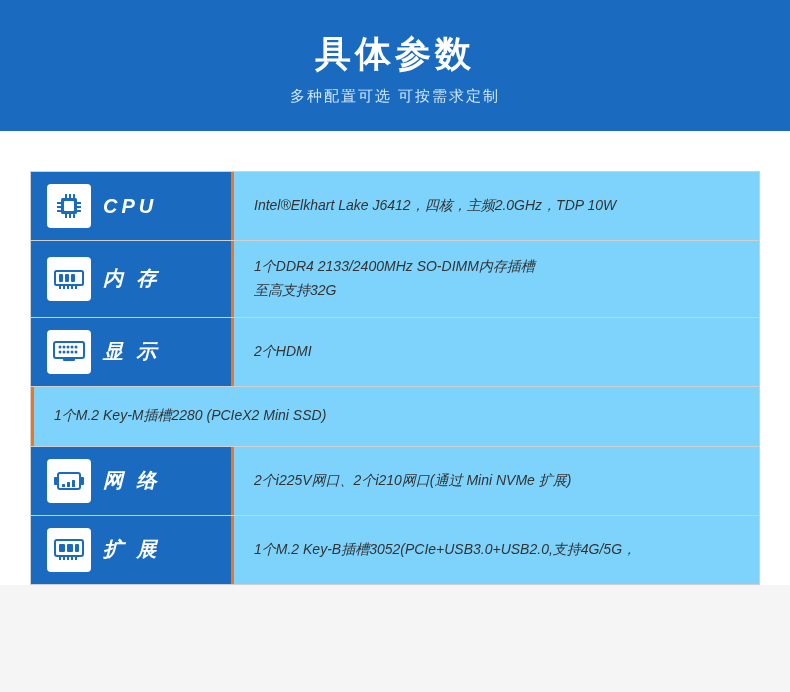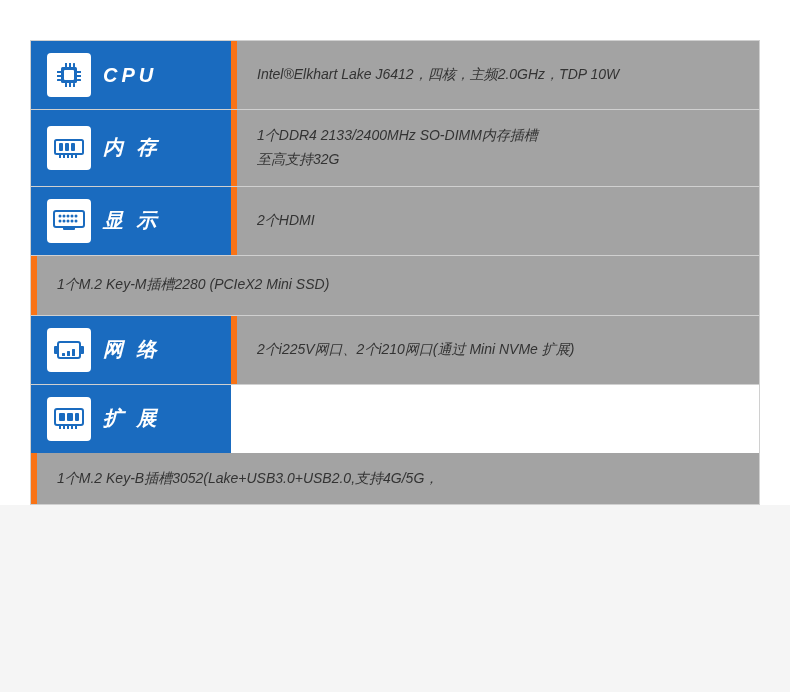--- a/index.html
+++ b/index.html
@@ -49,21 +49,20 @@
     }
 
     .spec-row {
       border-bottom: 1px solid #d0d0d0;
       display: flex;
       min-height: 60px;
       font-style: italic;
     }
     .spec-row:last-child {
       border-bottom: none;
-      flex-direction: column;
     }
 
     .spec-label {
       width: 200px;
       min-width: 200px;
       background: #1a6bbf;
       display: flex;
       align-items: center;
       padding: 12px 16px;
       gap: 12px;
@@ -84,38 +83,42 @@
     .spec-label-text {
       color: #fff;
       font-size: 20px;
       font-weight: bold;
       letter-spacing: 4px;
       white-space: nowrap;
     }
 
     .spec-value {
       flex: 1;
-      background: #a3a3a3;
+      background: #7dd3fc;
       padding: 14px 20px;
       display: flex;
       align-items: center;
       font-size: 14px;
       color: #333;
       line-height: 1.7;
-      border-left: 6px solid #f97316;
+      border-left: 3px solid #f97316;
     }
     .spec-value-inner {
       width: 100%;
     }
   </style>
 </head>
 <body>
 
 <div class="page-wrapper">
 
+  <div class="header-banner">
+    <div class="header-title">具体参数</div>
+    <div class="header-subtitle">多种配置可选 可按需求定制</div>
+  </div>
 
   <div class="spacer"></div>
 
   <div class="spec-table">
 
     <div class="spec-row">
       <div class="spec-label">
         <div class="spec-icon">
 
           <svg width="34" height="34" viewBox="0 0 34 34" fill="none" xmlns="http://www.w3.org/2000/svg">
@@ -243,20 +246,20 @@
             <rect x="12" y="24" width="2" height="4" fill="#1a6bbf"></rect>
             <rect x="16" y="24" width="2" height="4" fill="#1a6bbf"></rect>
             <rect x="20" y="24" width="2" height="4" fill="#1a6bbf"></rect>
             <rect x="24" y="24" width="2" height="4" fill="#1a6bbf"></rect>
           </svg>
         </div>
         <div class="spec-label-text">扩 展</div>
       </div>
       <div class="spec-value">
         <div class="spec-value-inner">
-          <div>1个M.2 Key-B插槽3052(Lake+USB3.0+USB2.0,支持4G/5G，</div>
+          <div>1个M.2 Key-B插槽3052(PCIe+USB3.0+USB2.0,支持4G/5G，</div>
         </div>
       </div>
     </div>
 
   </div>
 
 </div>
 
 </body></html>

